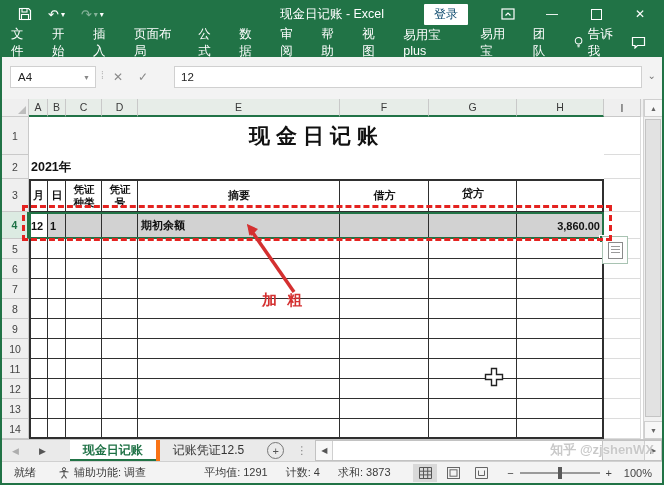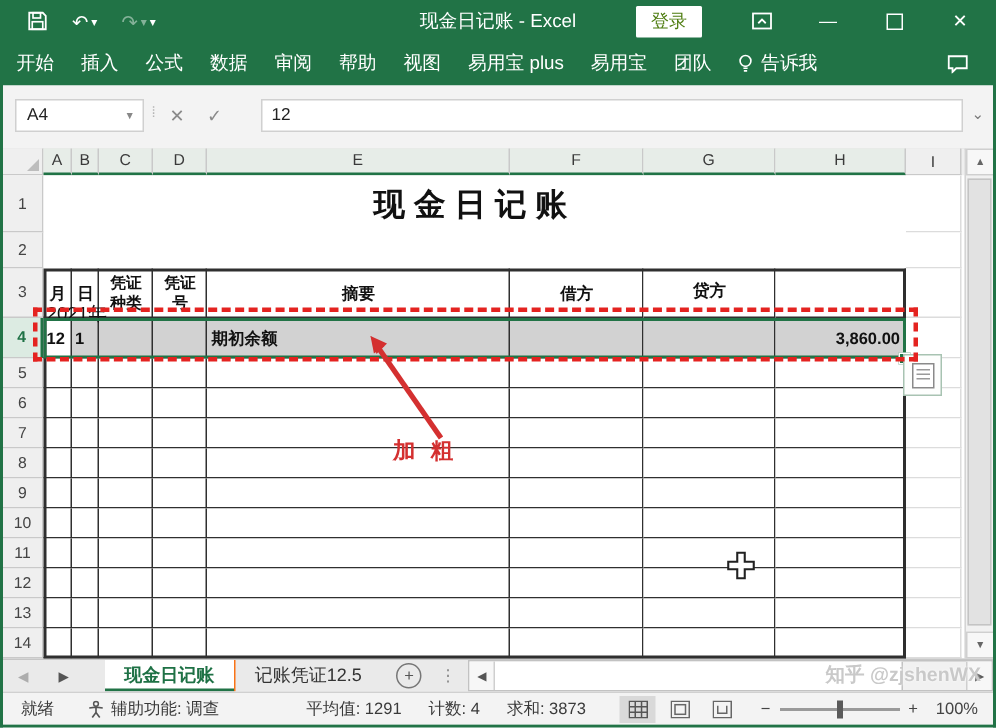--- a/index.html
+++ b/index.html
@@ -6,21 +6,21 @@
   .page{position:relative;width:664px;height:485px;background:#fff;overflow:hidden;
         font-family:"Liberation Sans",sans-serif;box-sizing:border-box;
         border-left:2px solid #217346;border-right:2px solid #217346;border-bottom:2px solid #217346;}
   
   .titlebar{position:absolute;left:0;top:0;width:660px;height:28px;background:#217346;display:flex;align-items:center;}
   .qat{display:flex;align-items:center;color:#fff;}
   .qat .qbtn{margin-left:16px;display:flex;align-items:center;font-size:13px;}
   .qat .dim{opacity:.45;}
   .qat .mini{font-size:8px;margin-left:2px;}
   .apptitle{position:absolute;left:0;right:0;text-align:center;color:#fff;font-size:12.5px;pointer-events:none;}
-  .signin{margin-left:auto;background:#fff;color:#4d7c0f;font-size:12px;padding:2px 10px;border-radius:1px;}
+  .signin{margin-left:auto;background:#fff;color:#0c4a6e;font-size:12px;padding:2px 10px;border-radius:1px;}
   .winbtn{width:44px;display:flex;justify-content:center;color:#fff;font-size:12px;}
   .maxsq{width:9px;height:9px;border:1.4px solid #fff;}
   
   .menubar{position:absolute;left:0;top:28px;width:660px;height:29px;background:#217346;display:flex;align-items:center;color:#fff;font-size:12.5px;}
   .mtab{padding:0 9px;}
   .tellme{display:flex;align-items:center;gap:5px;padding:0 9px;}
   .commenticon{margin-left:auto;margin-right:16px;display:flex;}
   
   .fbar{position:absolute;left:0;top:57px;width:660px;height:42px;background:#f3f3f3;border-bottom:1px solid #cfcfcf;}
   .namebox{position:absolute;left:8px;top:9px;width:86px;height:22px;background:#fff;border:1px solid #d0d0d0;display:flex;align-items:center;font-size:11.5px;color:#222;padding-left:7px;box-sizing:border-box;}
@@ -41,21 +41,21 @@
   .rh{background:#efefef;border-right:1px solid #c9c9c9;border-bottom:1px solid #c9c9c9;font-size:10.5px;color:#444;display:flex;align-items:center;justify-content:center;}
   .rhsel{background:#dcebe2;color:#1e7145;font-weight:bold;border-right:2px solid #217346;}
   .tb{border-right:1px solid #2f2f2f;border-bottom:1px solid #2f2f2f;}
   .lt{border-right:1px solid #dcdcdc;border-bottom:1px solid #dcdcdc;}
   .mg{border:none;}
   .sel{background:#d2d2d2;}
   .act{background:#fff;}
   .tableoutline{position:absolute;left:27px;top:62px;width:575px;height:260px;border:2px solid #2f2f2f;box-sizing:border-box;pointer-events:none;z-index:2;}
   .ov{position:absolute;display:flex;align-items:center;box-sizing:border-box;color:#111;z-index:3;}
   .sheettitle{justify-content:center;font-weight:bold;font-size:21px;letter-spacing:6px;font-family:"Liberation Serif",serif;}
-  .yearlbl{font-weight:normal;font-size:12.5px;margin-top:42px;}
+  .yearlbl{font-weight:bold;font-size:12.5px;}
   .hcell{justify-content:center;font-weight:bold;font-size:11px;text-align:center;}
   .hwrap{width:26px;line-height:1.15;word-break:break-all;font-size:10.5px;}
   .r4{font-weight:bold;font-size:11px;}
   .selborder{position:absolute;left:27px;top:95px;width:575px;height:27px;border:2px solid #217346;box-sizing:border-box;z-index:5;pointer-events:none;}
   .fillhandle{position:absolute;left:597px;top:118px;width:6px;height:6px;background:#217346;border:1px solid #fff;z-index:6;}
   .reddash{position:absolute;left:20px;top:88px;width:590px;height:36px;border:3px dashed #e42320;box-sizing:border-box;z-index:7;pointer-events:none;}
   .boldlabel{position:absolute;left:260px;top:174px;color:#d43030;font-weight:bold;font-size:15px;letter-spacing:3px;z-index:8;}
   .arrowsvg{position:absolute;left:0;top:0;width:641px;height:322px;z-index:8;pointer-events:none;}
   .pastebtn{position:absolute;left:600px;top:119px;width:24px;height:26px;background:#fdfefd;border:1px solid #a8c3b2;z-index:6;display:flex;align-items:center;justify-content:center;}
   .pasteinner{width:13px;height:15px;border:1px solid #8a8a8a;background:#fff;position:relative;}
@@ -64,21 +64,21 @@
   
   .vsb{position:absolute;left:641px;top:99px;width:19px;height:340px;background:#f1f1f1;border-left:1px solid #d4d4d4;box-sizing:border-box;}
   .vbtn{position:absolute;left:0;width:19px;height:18px;background:#f7f7f7;border:1px solid #cfcfcf;box-sizing:border-box;display:flex;align-items:center;justify-content:center;font-size:7px;color:#666;}
   .vthumb{position:absolute;left:1px;top:20px;width:16px;height:298px;background:#e2e2e2;border:1px solid #c4c4c4;box-sizing:border-box;}
   
   .tabbar{position:absolute;left:0;top:439px;width:660px;height:22px;background:#eaeaea;border-top:1px solid #c6c6c6;display:flex;align-items:stretch;box-sizing:border-box;}
   .snav{display:flex;align-items:center;color:#555;font-size:9px;padding:0 10px;}
   .snav.dim{color:#adadad;}
   .stab{display:flex;align-items:center;padding:0 13px;font-size:12px;color:#333;}
   .stab.active{background:#fff;color:#1e7145;font-weight:bold;box-shadow:inset 0 -2px 0 #217346;}
-  .stab.divl{border-left:1px solid #f97316;}
+  .stab.divl{border-left:4px solid #f97316;}
   .newsheet{align-self:center;width:15px;height:15px;border:1px solid #777;border-radius:50%;display:flex;align-items:center;justify-content:center;font-size:11px;color:#555;margin-left:10px;}
   .moredots{align-self:center;color:#888;font-size:11px;margin-left:12px;}
   .hsb{flex:1;margin-left:8px;display:flex;align-items:stretch;border:1px solid #c2c2c2;background:#f1f1f1;box-sizing:border-box;}
   .hbtn{width:16px;display:flex;align-items:center;justify-content:center;font-size:8px;color:#555;background:#f7f7f7;border-right:1px solid #cfcfcf;}
   .hbtn.rt{border-right:none;border-left:1px solid #cfcfcf;margin-left:auto;}
   .hthumb{width:78%;background:#fff;border-right:1px solid #c2c2c2;}
   .watermark{position:absolute;right:8px;top:441px;z-index:11;font-size:13px;font-weight:bold;color:#c9c9c9;text-shadow:0 0 2px #fff;}
   
   .statusbar{position:absolute;left:0;top:461px;width:660px;height:22px;background:#f3f3f3;border-top:1px solid #d0d0d0;display:flex;align-items:center;font-size:11px;color:#3a3a3a;box-sizing:border-box;}
   .st-ready{margin-left:12px;}
@@ -125,22 +125,24 @@
         </svg>
     </div>
     <div class="winbtn">—</div>
     <div class="winbtn">
         <span class="maxsq"></span>
       </div>
     <div class="winbtn">✕</div>
   </div>
 
   <div class="menubar">
+    <span class="mtab">文件</span>
     <span class="mtab">开始</span>
     <span class="mtab">插入</span>
+    <span class="mtab">页面布局</span>
     <span class="mtab">公式</span>
     <span class="mtab">数据</span>
     <span class="mtab">审阅</span>
     <span class="mtab">帮助</span>
     <span class="mtab">视图</span>
     <span class="mtab">易用宝 plus</span>
     <span class="mtab">易用宝</span>
     <span class="mtab">团队</span>
     <span class="tellme">
       <svg width="10" height="13" viewBox="0 0 10 13">

